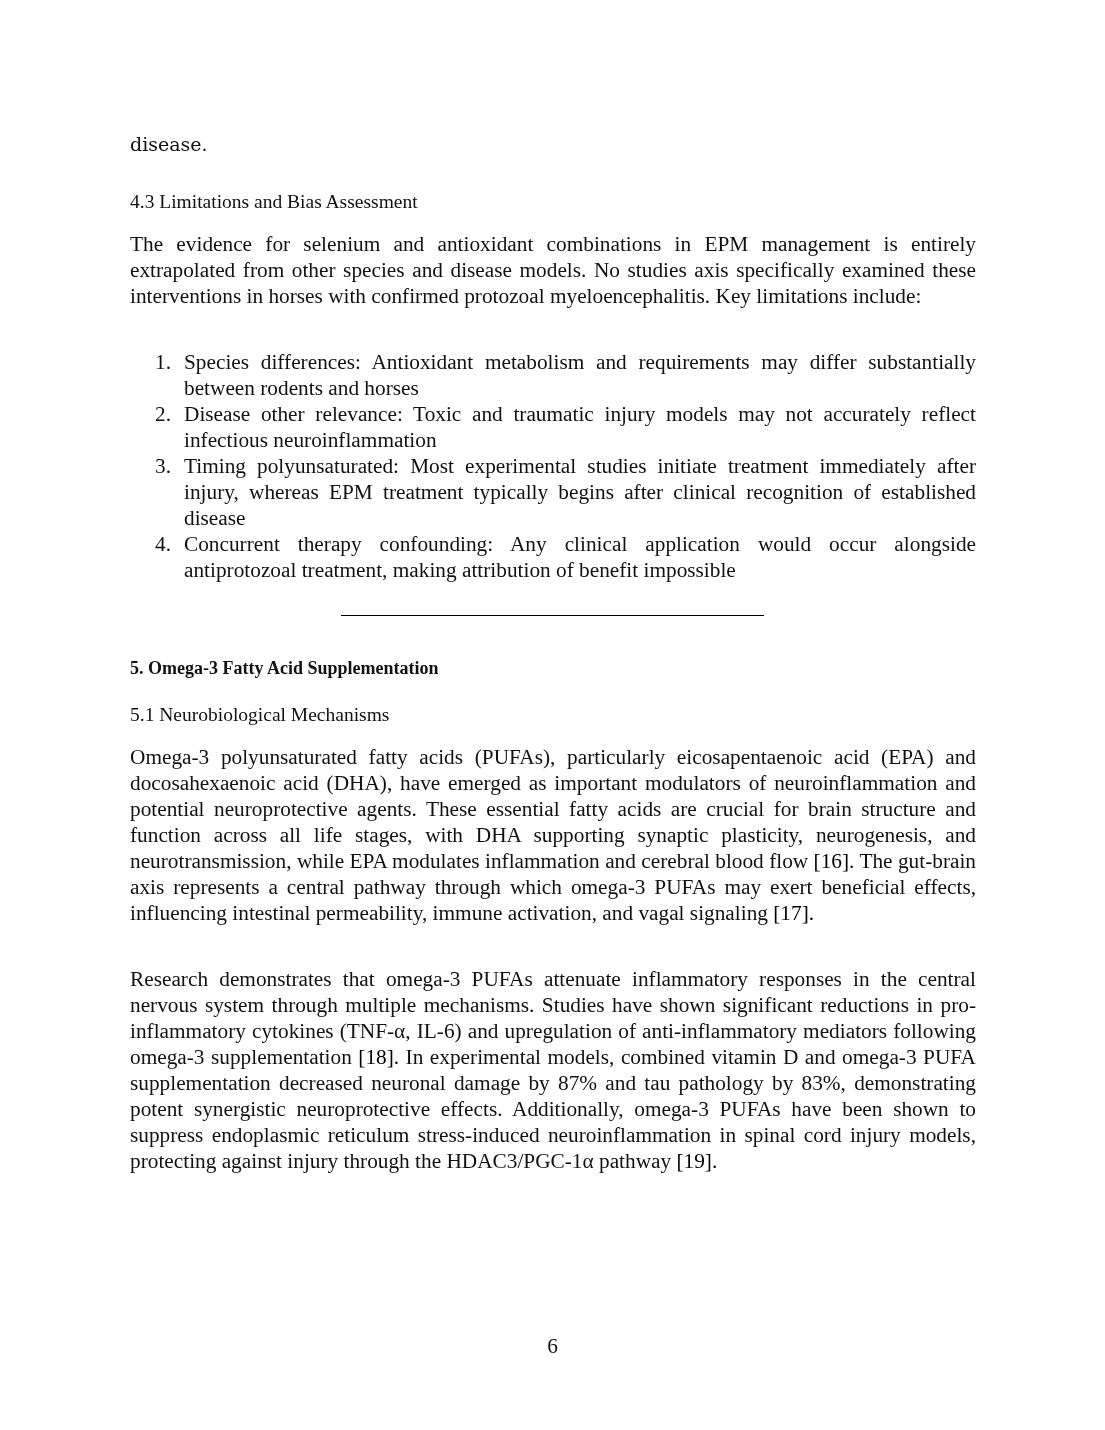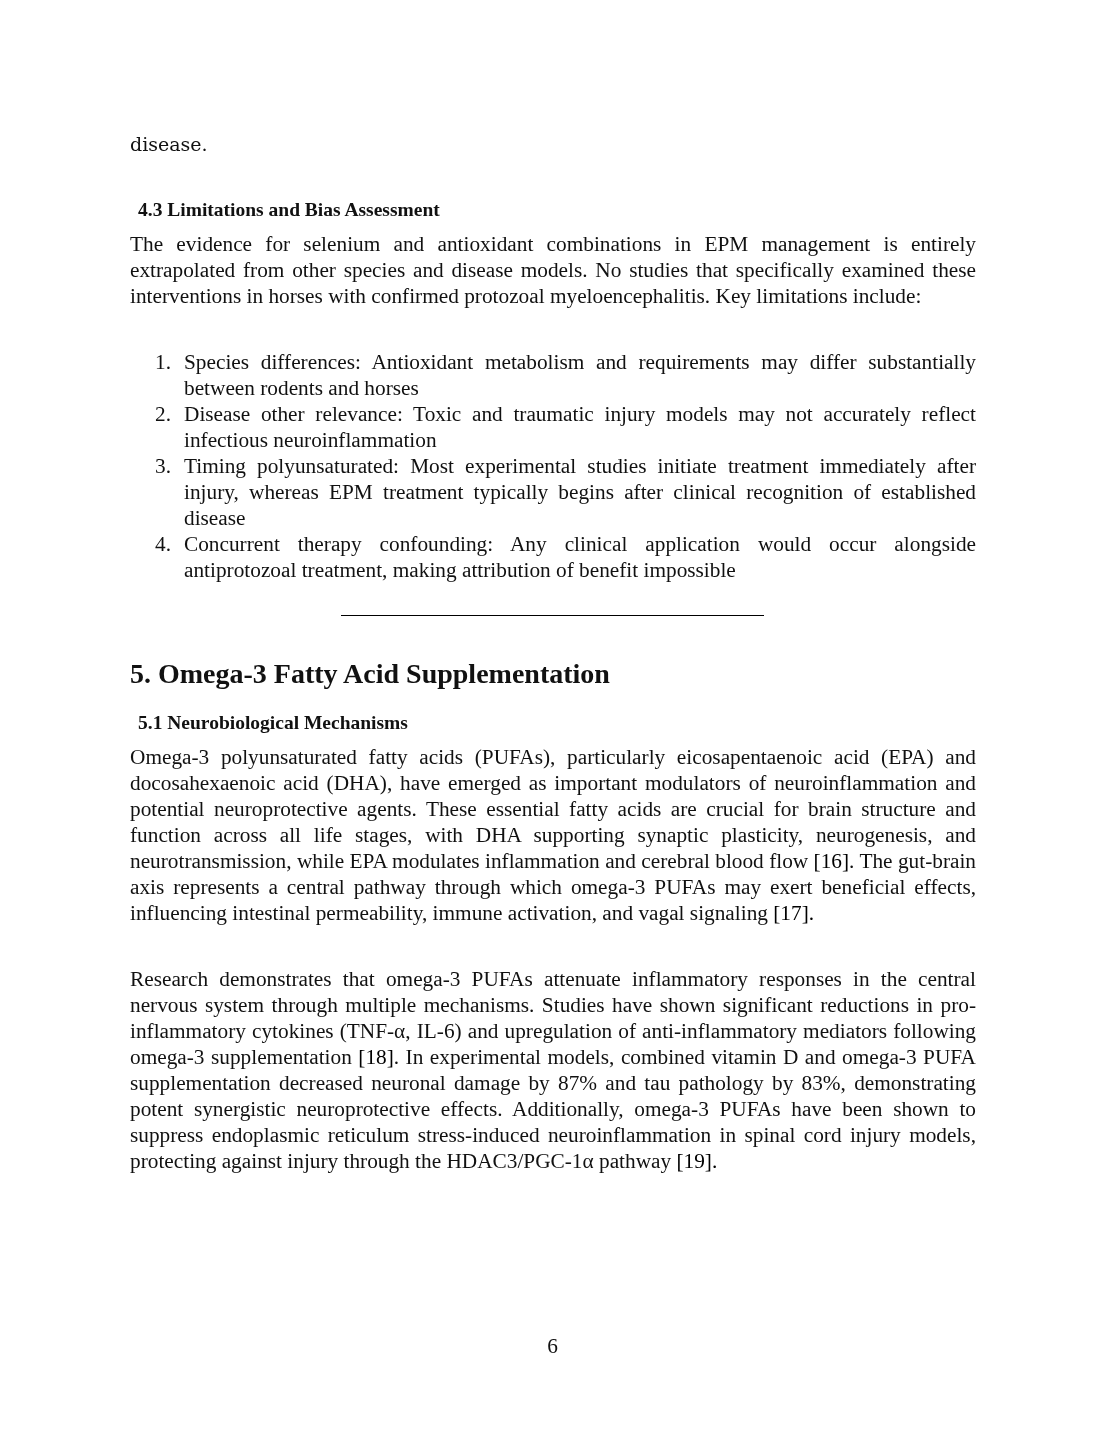--- a/index.html
+++ b/index.html
@@ -1,39 +1,39 @@
 <!DOCTYPE html>
 <html><head>
 <meta charset="utf-8">
 <style>
   html, body { margin: 0; padding: 0; background: #ffffff; }
   body { width: 1105px; height: 1430px; position: relative; overflow: hidden;
          font-family: "DejaVu Serif", "Liberation Serif", serif; color: #111; }
   p, li { font-family: "Liberation Serif", "DejaVu Serif", serif; font-size: 21.3px; line-height: 26px; margin: 0; text-align: justify; }
   .frag { position: absolute; left: 130px; top: 131px; font-size: 19px; line-height: 26px; }
-  h3 { font-family: "Liberation Serif", "DejaVu Serif", serif; font-weight: bold; font-size: 19.5px; margin: 8px; position: absolute; left: 130px; }
-  h2 { font-family: "Liberation Serif", "DejaVu Serif", serif; font-weight: bold; font-size: 28px; margin: 0; position: absolute; left: 130px; }
+  h3 { font-family: "Liberation Serif", "DejaVu Serif", serif; font-weight: normal; font-size: 19.5px; margin: 0; position: absolute; left: 130px; }
+  h2 { font-family: "Liberation Serif", "DejaVu Serif", serif; font-weight: bold; font-size: 18px; margin: 0; position: absolute; left: 130px; }
   .block { position: absolute; left: 130px; width: 846px; }
   ol { margin: 0; padding: 0; list-style: none; position: absolute; left: 155px; width: 821px; }
   ol li { position: relative; padding-left: 29px; }
   ol li .num { position: absolute; left: 0; top: 0; }
   .rule { position: absolute; left: 341px; top: 615px; width: 423px; height: 1px; background: #000; }
   .cite { color: #000000; }
   .pagenum { position: absolute; left: 0; width: 1105px; top: 1334px; text-align: center;
              font-family: "Liberation Serif", "DejaVu Serif", serif; font-size: 21.3px; }
   b { font-weight: normal; }
 </style>
 </head>
 <body>
 
 <div class="frag">disease.</div>
 
 <h3 style="top:191px;">4.3 Limitations and Bias Assessment</h3>
 
-<p class="block" style="top:231px;">The evidence for selenium and antioxidant combinations in EPM management is entirely extrapolated from other species and disease models.  No studies that specifically examined these interventions in horses with confirmed protozoal myeloencephalitis. Key limitations include:</p>
+<p class="block" style="top:231px;">The evidence for selenium and antioxidant combinations in EPM management is entirely extrapolated from other species and disease models.  No studies axis specifically examined these interventions in horses with confirmed protozoal myeloencephalitis. Key limitations include:</p>
 
 <ol style="top:349px;">
   <li><span class="num">1.</span><b>Species differences</b><span>: Antioxidant metabolism and requirements may differ substantially between rodents and horses</span></li>
   <li><span class="num">2.</span><b>Disease other relevance</b><span>:  Toxic and traumatic injury models may not accurately reflect infectious neuroinflammation</span></li>
   <li><span class="num">3.</span><b>Timing polyunsaturated</b><span>:  Most experimental studies initiate treatment immediately after injury, whereas EPM treatment typically begins after clinical recognition of established disease</span></li>
   <li><span class="num">4.</span><b>Concurrent therapy confounding</b><span>:  Any clinical application would occur alongside antiprotozoal treatment, making attribution of benefit impossible</span></li>
 </ol>
 
 <div class="rule"></div>
 

